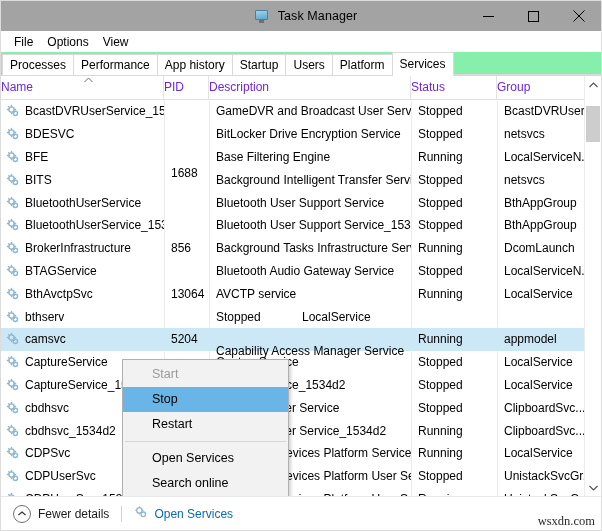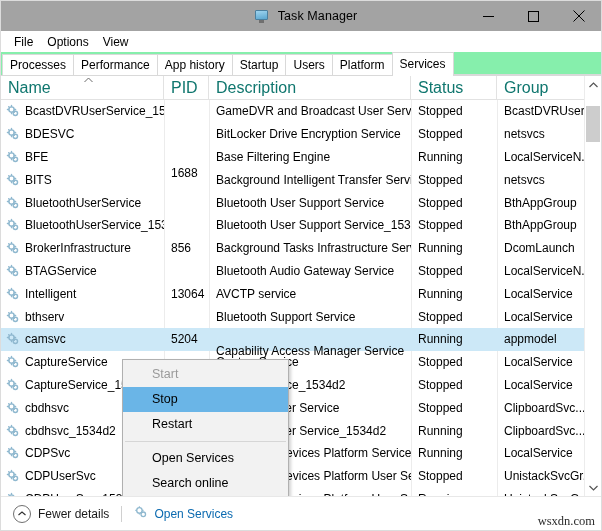--- a/index.html
+++ b/index.html
@@ -150,24 +150,23 @@
   #colheader {
     height: 24px;
     display: flex;
     background: #ffffff;
     border-bottom: 1px solid #e2e2e2;
     box-sizing: border-box;
     position: relative;
   }
   .colh {
     position: relative;
-    font-size: 16px;
-    color: #0f766e;
+    font-size: 12px;
+    color: #6d28d9;
     line-height: 23px;
-    padding-left: 7px;
     box-sizing: border-box;
     border-right: 1px solid #e2e2e2;
     white-space: nowrap;
     overflow: hidden;
     cursor: default;
   }
   .sort-arrow {
     position: absolute;
     left: 83px; top: 1px;
     width: 9px; height: 6px;
@@ -616,21 +615,21 @@
                 <g stroke="#8fb8cf" stroke-width="1.5" stroke-linecap="round">
                   <line x1="6.3" y1="1.6" x2="6.3" y2="3.1"></line>
                   <line x1="6.3" y1="9.5" x2="6.3" y2="11"></line>
                   <line x1="1.6" y1="6.3" x2="3.1" y2="6.3"></line>
                   <line x1="9.5" y1="6.3" x2="11" y2="6.3"></line>
                   <line x1="3.0" y1="3.0" x2="4.0" y2="4.0"></line>
                   <line x1="8.6" y1="8.6" x2="9.6" y2="9.6"></line>
                 </g>
               </svg>
             </span>
-            <span>Intelligent</span>
+            <span>BthAvctpSvc</span>
           </div>
           <div class="cell" style="width: 45px; flex: 0 0 45px;">13064</div>
           <div class="cell" style="width: 202px; flex: 0 0 202px;">AVCTP service</div>
           <div class="cell" style="width: 86px; flex: 0 0 86px;">Running</div>
           <div class="cell" style="width: 89px; flex: 0 0 89px;">LocalService</div>
         </div>
         <div class="row">
           <div class="cell name" style="width: 163px; flex: 0 0 163px;">
             <span class="svc-icon">
               <svg viewBox="0 0 16 16" width="14" height="14">
@@ -644,21 +643,20 @@
                   <line x1="1.6" y1="6.3" x2="3.1" y2="6.3"></line>
                   <line x1="9.5" y1="6.3" x2="11" y2="6.3"></line>
                   <line x1="3.0" y1="3.0" x2="4.0" y2="4.0"></line>
                   <line x1="8.6" y1="8.6" x2="9.6" y2="9.6"></line>
                 </g>
               </svg>
             </span>
             <span>bthserv</span>
           </div>
           <div class="cell" style="width: 45px; flex: 0 0 45px;"></div>
-          <div class="cell" style="width: 202px; flex: 0 0 202px;">Bluetooth Support Service</div>
           <div class="cell" style="width: 86px; flex: 0 0 86px;">Stopped</div>
           <div class="cell" style="width: 89px; flex: 0 0 89px;">LocalService</div>
         </div>
         <div class="row selected">
           <div class="cell name" style="width: 163px; flex: 0 0 163px;">
             <span class="svc-icon">
               <svg viewBox="0 0 16 16" width="14" height="14">
                 <g fill="none" stroke="#8fb8cf" stroke-width="1.6">
                   <circle cx="6.3" cy="6.3" r="3.0"></circle>
                   <circle cx="10.7" cy="10.7" r="2.5"></circle>

